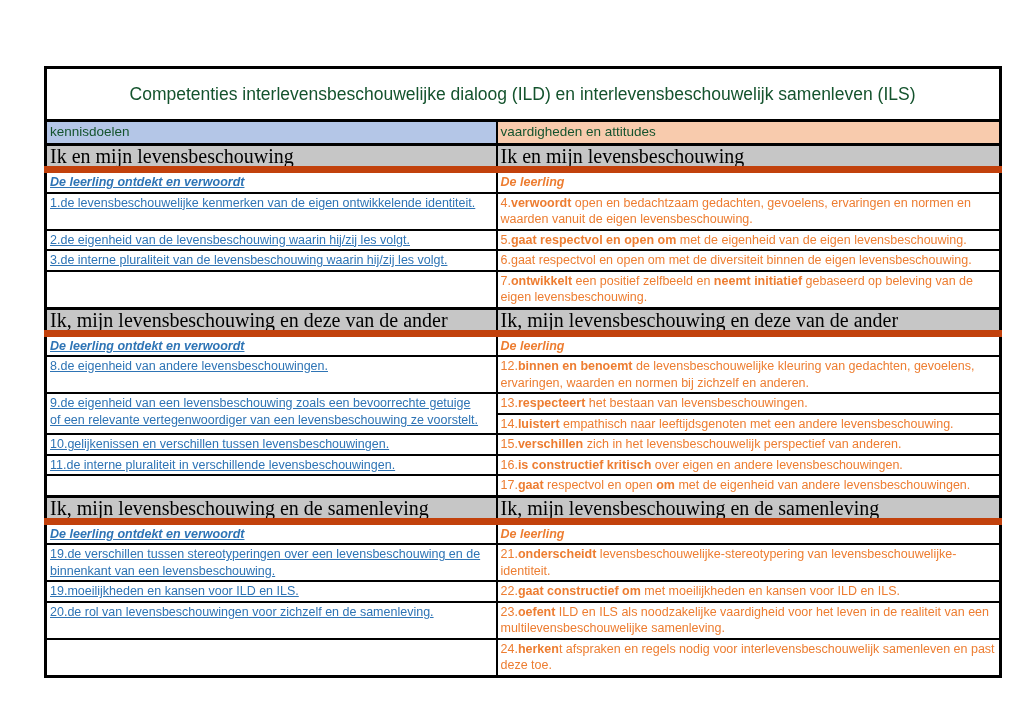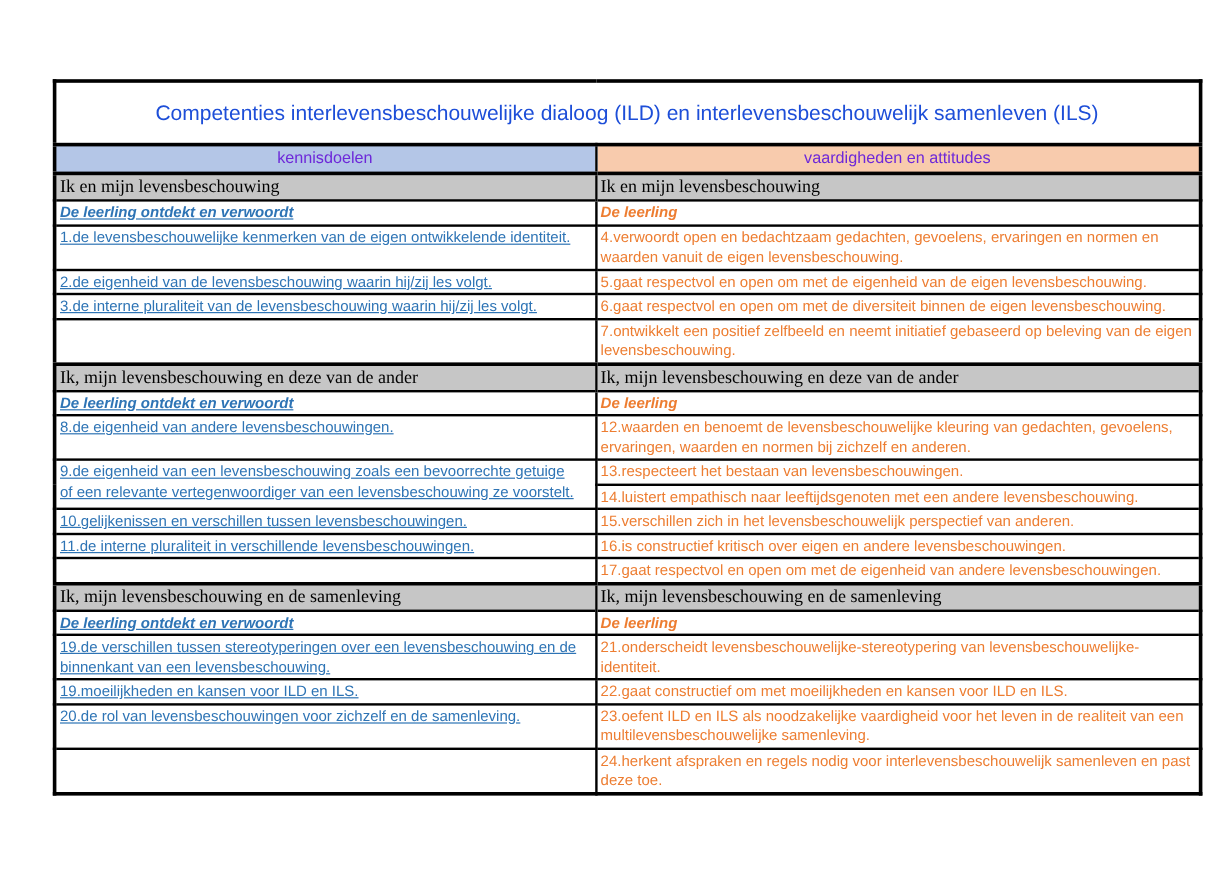--- a/index.html
+++ b/index.html
@@ -26,52 +26,52 @@
     font-size:12.5px;
     line-height:16.5px;
     overflow:hidden;
   }
   td.title-cell{
     font-size:17.5px;
     line-height:22px;
     text-align:center;
     vertical-align:middle;
     height:48px;
-    color:#1d4ed8;
+    color:#14532d;
     border-bottom:3px solid #000;
   }
   td.colhead{
-    text-align:center;
+    text-align:left;
     vertical-align:middle;
     font-size:13.5px;
     height:19px;
-    color:#6d28d9;
+    color:#14532d;
     border-top:3px solid #000;
     border-bottom:3px solid #000;
   }
   td.colhead.left{background:var(--left-head-bg,#B4C6E7);}
   td.colhead.right{background:var(--right-head-bg,#F8CBAD);}
   td.section-cell{
     background:var(--section-bg,#C6C6C6);
     font-family:"Liberation Serif",serif;
-    font-size:15px;
+    font-size:20px;
     line-height:18px;
     vertical-align:middle;
     height:18px;
     color:#000;
     border-top:3px solid #000;
-    border-bottom:1px solid #c2410c;
+    border-bottom:7px solid #c2410c;
   }
   td.leader{
     font-weight:bold;
     font-style:italic;
   }
   td.cell-left,td.leader.left-col{color:var(--left-text,#2E74B5);text-decoration:underline;}
   td.cell-right,td.leader.right-col{color:var(--right-text,#ED7D31);}
-  td.cell-left b,td.cell-right b{font-weight:normal;}
+  td.cell-left b,td.cell-right b{font-weight:bold;}
 </style>
 </head>
 <body>
 
 <div class="page">
   <table class="comp">
     <colgroup>
       <col class="c-left">
       <col class="c-right">
     </colgroup>
@@ -112,21 +112,21 @@
         <tr>
           <td class="section-cell">Ik, mijn levensbeschouwing en deze van de ander</td>
           <td class="section-cell">Ik, mijn levensbeschouwing en deze van de ander</td>
         </tr>
         <tr>
           <td class="leader left-col">De leerling ontdekt en verwoordt</td>
           <td class="leader right-col">De leerling</td>
         </tr>
         <tr>
           <td class="cell-left">8.de eigenheid van andere levensbeschouwingen.</td>
-          <td class="cell-right">12.<b>waarden en benoemt</b> de levensbeschouwelijke kleuring van gedachten, gevoelens, ervaringen, waarden en normen bij zichzelf en anderen.</td>
+          <td class="cell-right">12.<b>binnen en benoemt</b> de levensbeschouwelijke kleuring van gedachten, gevoelens, ervaringen, waarden en normen bij zichzelf en anderen.</td>
         </tr>
         <tr>
           <td class="cell-left" rowspan="2">9.de eigenheid van een levensbeschouwing zoals een bevoorrechte getuige<br>of een relevante vertegenwoordiger van een levensbeschouwing ze voorstelt.</td>
           <td class="cell-right">13.<b>respecteert</b> het bestaan van levensbeschouwingen.</td>
         </tr>
         <tr>
           <td class="cell-right">14.<b>luistert</b> empathisch naar leeftijdsgenoten met een andere levensbeschouwing.</td>
         </tr>
         <tr>
           <td class="cell-left">10.gelijkenissen en verschillen tussen levensbeschouwingen.</td>

